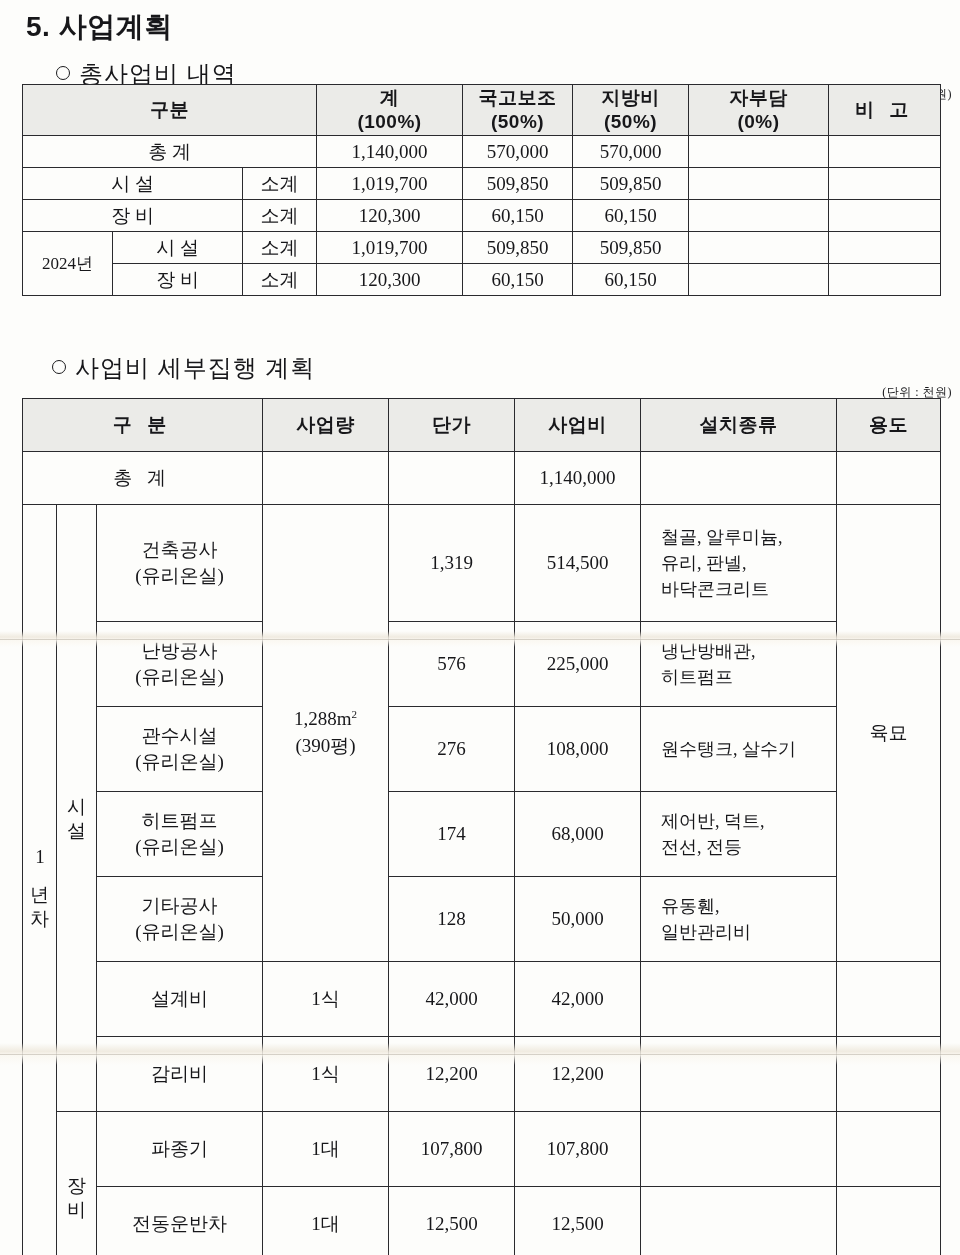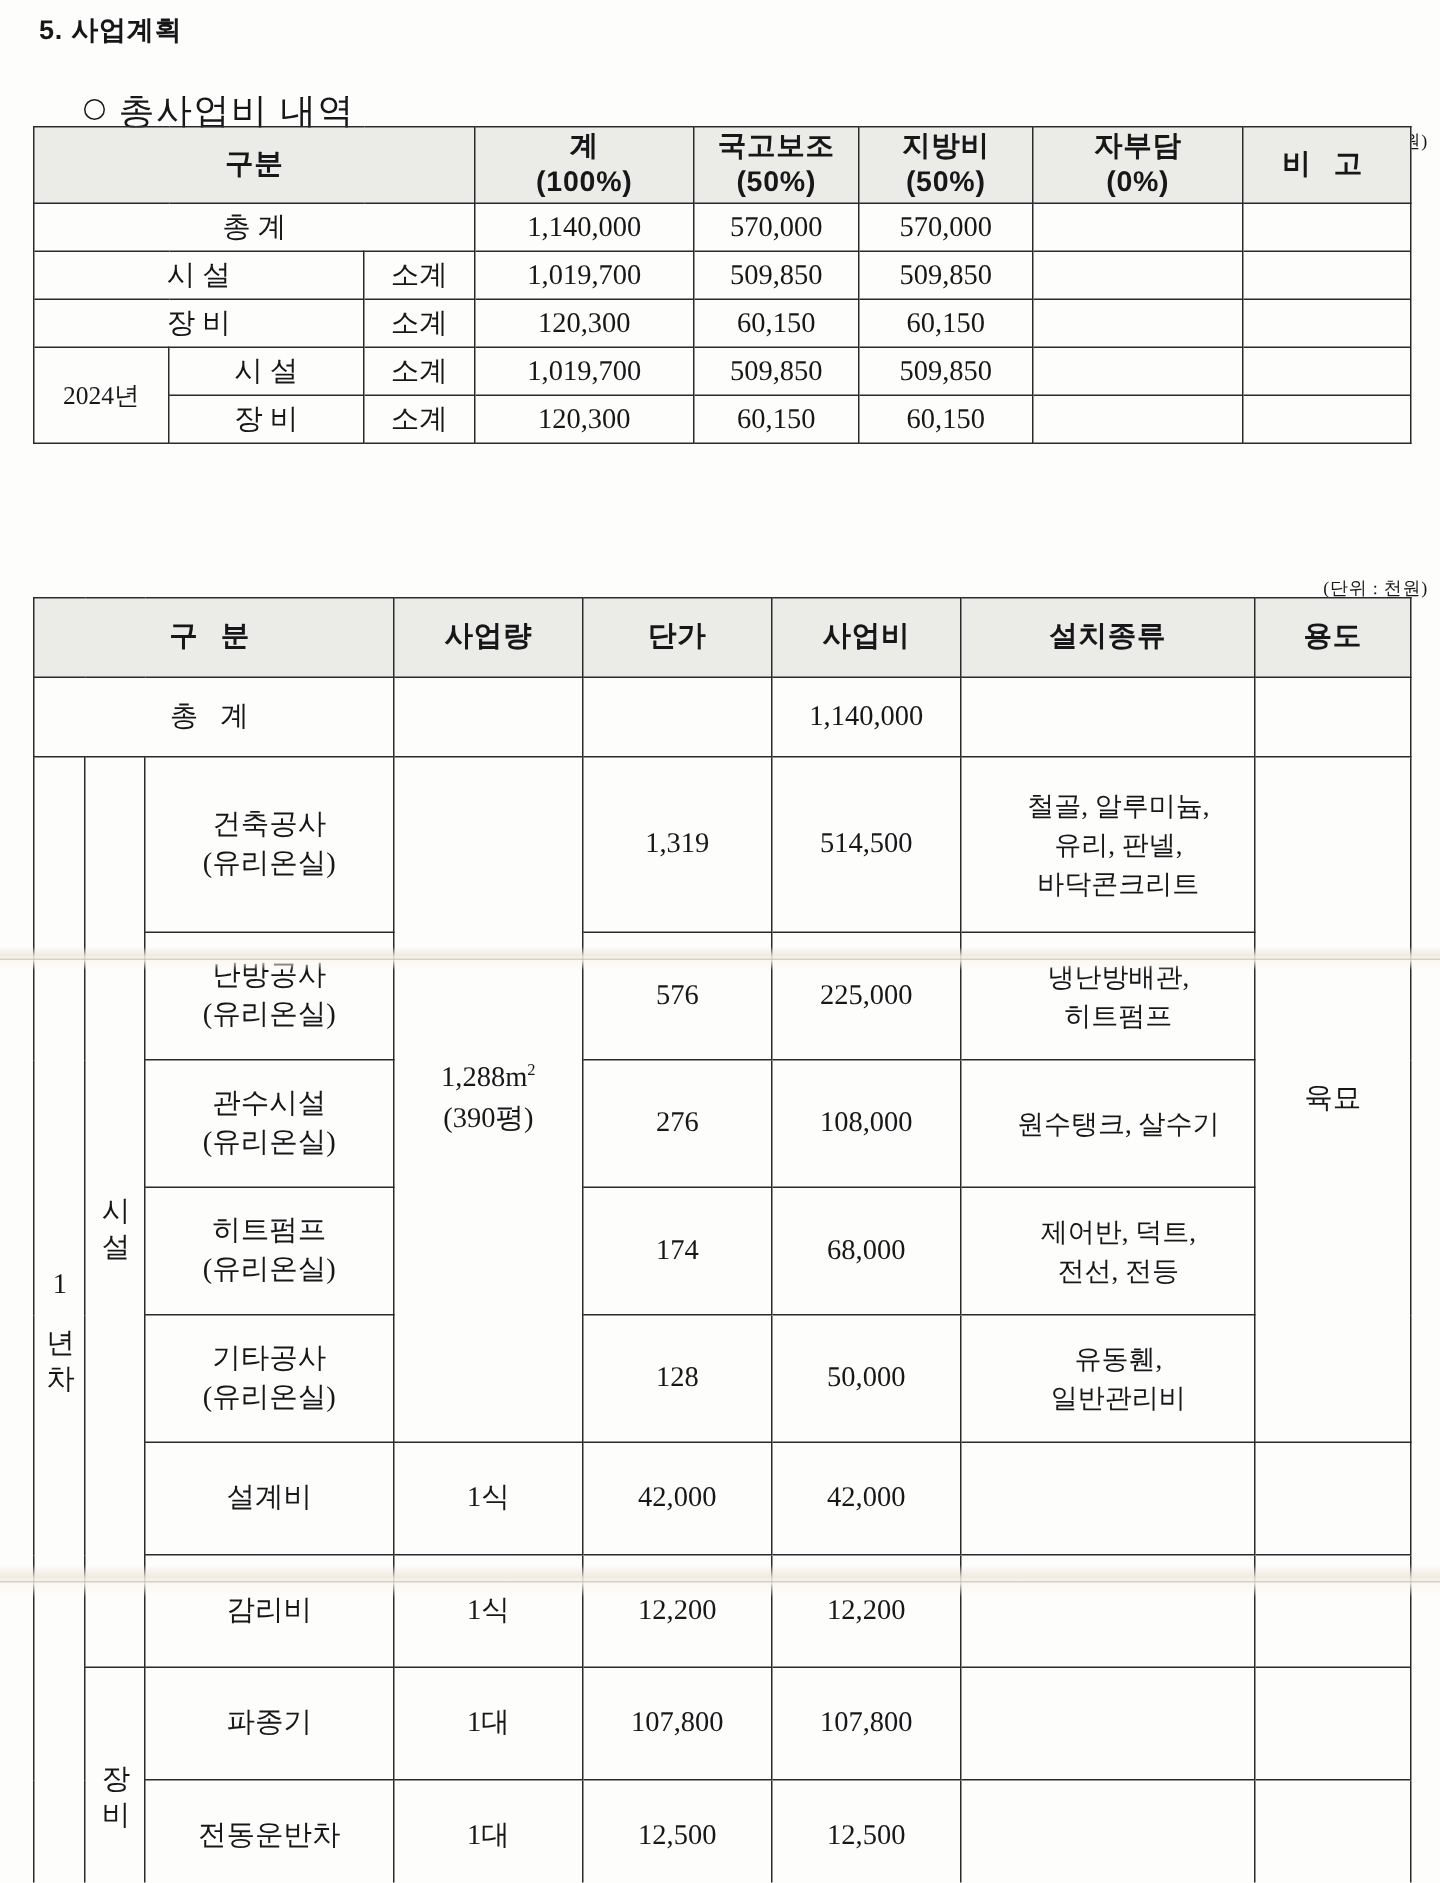--- a/index.html
+++ b/index.html
@@ -11,21 +11,21 @@
     color:#17171a;
     position:relative;
     overflow:hidden;
     -webkit-font-smoothing:antialiased;
   }
   .page{position:relative;width:960px;height:1255px;}
 
   
   .sec-title{
     position:absolute;left:26px;top:8px;
-    font-size:18px;font-weight:bold;letter-spacing:.5px;
+    font-size:28px;font-weight:bold;letter-spacing:.5px;
     font-family:"Liberation Sans","DejaVu Sans",sans-serif;
   }
   .sub-title{
     position:absolute;font-size:24px;letter-spacing:1px;
     font-family:Liberation Sans, sans-serif;
   }
   #sub1{left:56px;top:58px;}
   #sub2{left:52px;top:352px;}
   .bullet-ring{
     display:inline-block;width:12px;height:12px;border:1.6px solid #1b1b1e;
@@ -78,21 +78,21 @@
   #t2 .rot{
     writing-mode:vertical-rl;
     text-orientation:upright;
     letter-spacing:5px;
     text-align:center;
     padding:0;
     font-size:19px;
     white-space:nowrap;
   }
   #t2 .twoline{text-align:center;line-height:1.35;}
-  #t2 .inst{text-align:center;line-height:1.45;font-size:18px;padding-left:20px;}
+  #t2 .inst{line-height:1.45;font-size:18px;padding-left:20px;}
   #t2 .qty{text-align:center;line-height:1.4;}
   .sup{font-size:11px;vertical-align:super;}
 
   
   .crease{
     position:absolute;left:0;width:960px;pointer-events:none;
     background:linear-gradient(to bottom,
       rgba(255,255,255,0) 0%,
       rgba(238,232,220,.85) 38%,
       rgba(250,247,240,.9) 55%,
@@ -197,20 +197,23 @@
         <td class="ctr">소계</td>
         <td class="num">120,300</td>
         <td class="num">60,150</td>
         <td class="num">60,150</td>
         <td class="num"></td>
         <td class="num"></td>
       </tr>
     </tbody>
   </table>
 
+  <div class="sub-title" id="sub2">
+    <span class="bullet-ring"></span><span>사업비 세부집행 계획</span>
+  </div>
   <div class="unit-note" id="unit2">(단위 : 천원)</div>
 
   <table id="t2">
     <colgroup>
       <col style="width:34px">
         <col style="width:40px">
         <col style="width:166px">
       <col style="width:126px">
         <col style="width:126px">
         <col style="width:126px">

